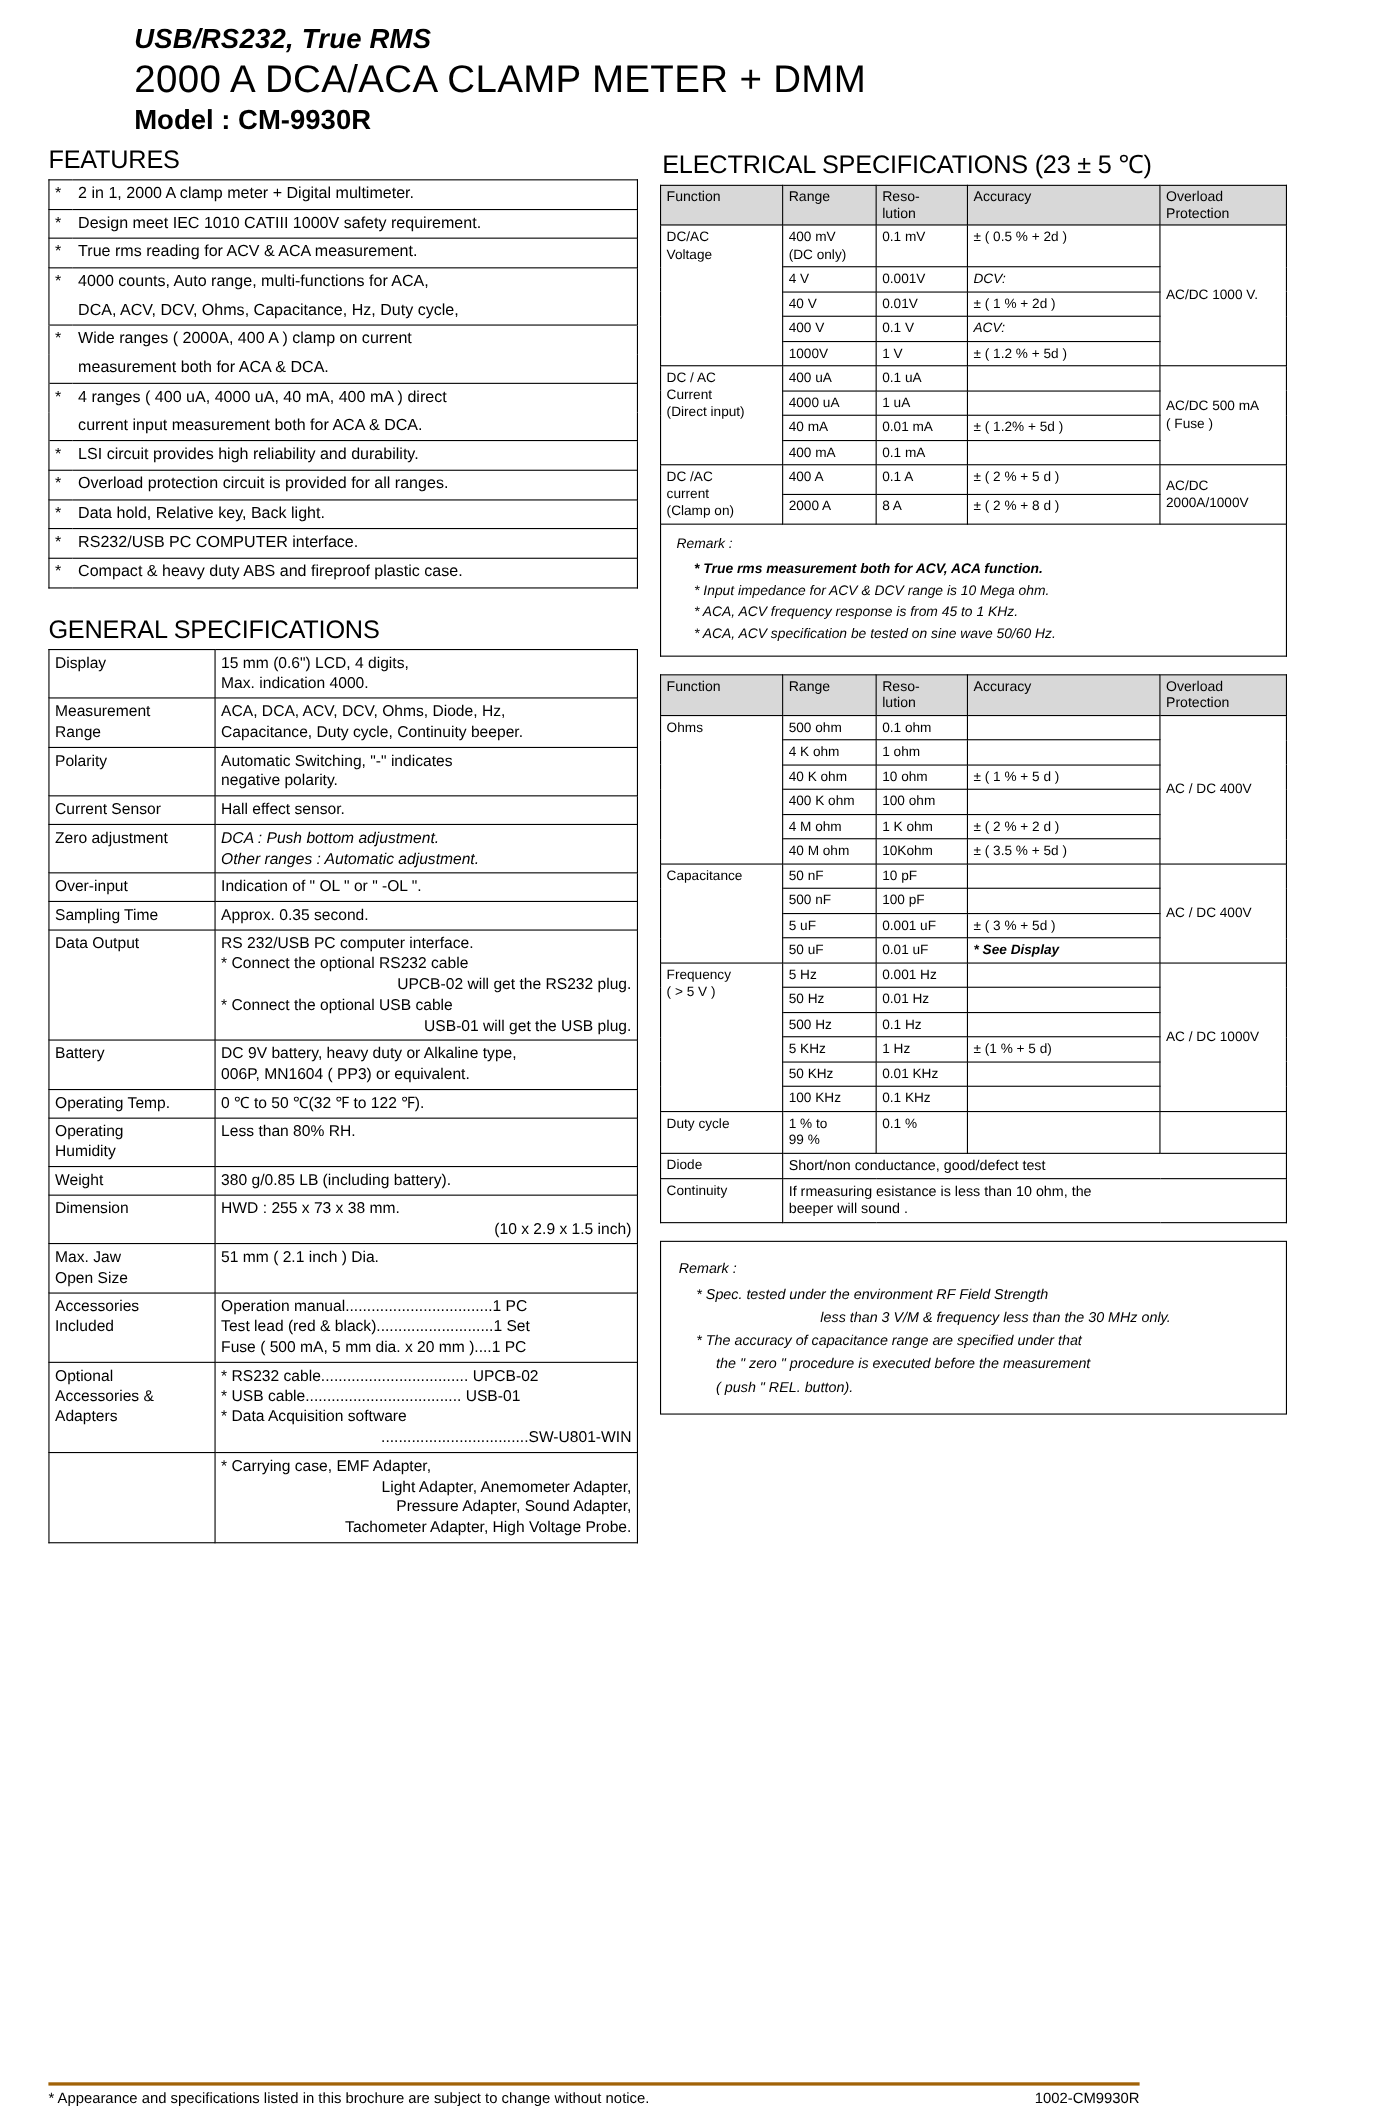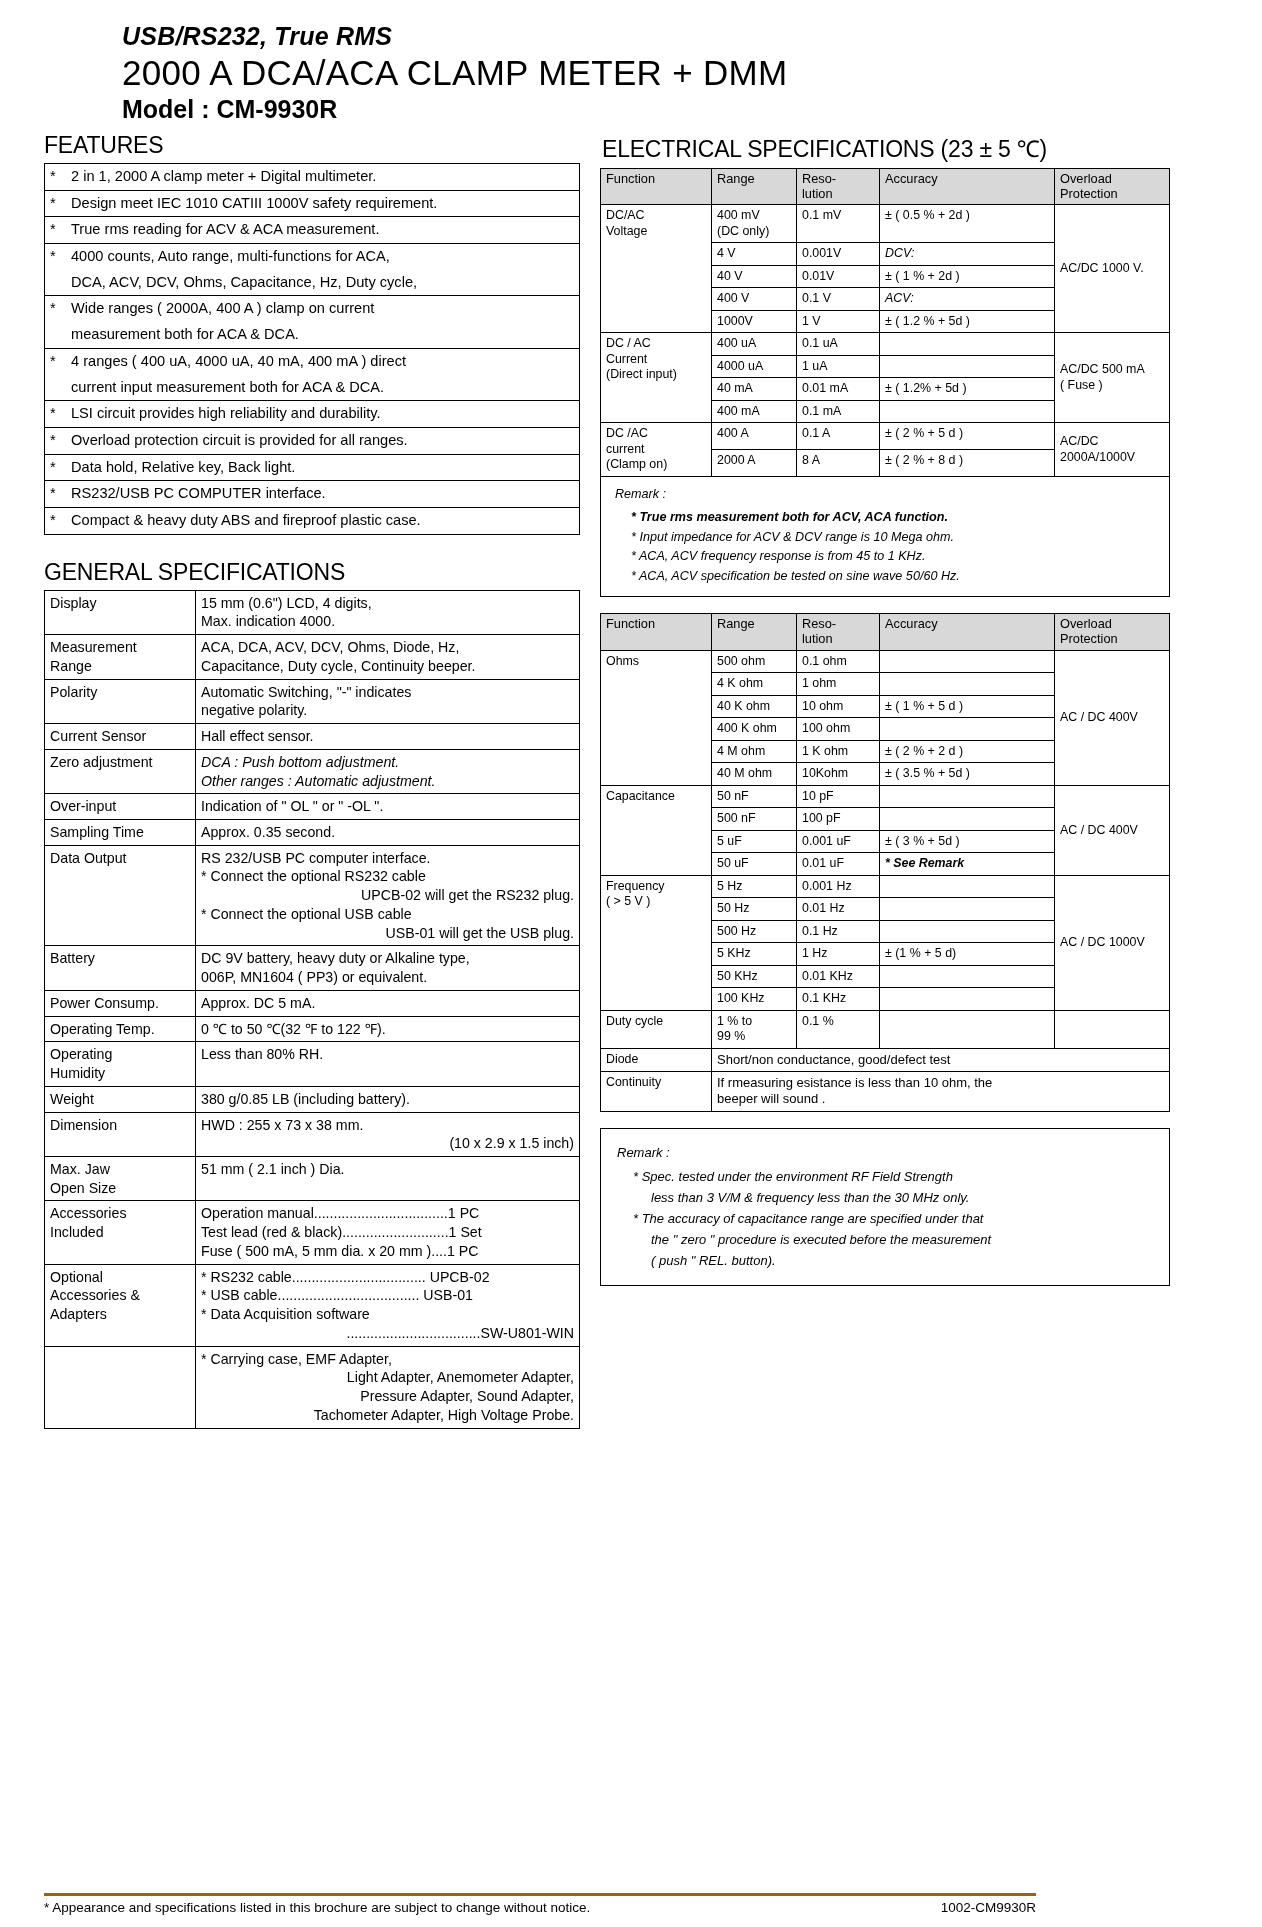--- a/index.html
+++ b/index.html
@@ -324,28 +324,20 @@
               <td class="lab">
                 <div>Battery</div>
               </td>
               <td class="val">
                 <div>DC 9V battery, heavy duty or Alkaline type,</div>
                 <div>006P, MN1604 ( PP3) or equivalent.</div>
               </td>
             </tr>
             <tr>
               <td class="lab">
-                <div>Power Consump.</div>
-              </td>
-              <td class="val">
-                <div>Approx. DC 5 mA.</div>
-              </td>
-            </tr>
-            <tr>
-              <td class="lab">
                 <div>Operating Temp.</div>
               </td>
               <td class="val">
                 <div>0 ℃ to 50 ℃(32 ℉ to 122 ℉).</div>
               </td>
             </tr>
             <tr>
               <td class="lab">
                 <div>Operating</div>
                 <div>Humidity</div>
@@ -660,21 +652,21 @@
                 <div>5 uF</div>
               </td>
               <td>0.001 uF</td>
               <td>± ( 3 % + 5d )</td>
             </tr>
             <tr>
               <td>
                 <div>50 uF</div>
               </td>
               <td>0.01 uF</td>
-              <td style="font-weight: bold; font-style: italic;">* See Remark</td>
+              <td style="font-weight: bold; font-style: italic;">* See Display</td>
             </tr>
             <tr>
               <td rowspan="6">
                 <div>Frequency</div>
                 <div>( &gt; 5 V )</div>
               </td>
               <td>
                 <div>5 Hz</div>
               </td>
               <td>0.001 Hz</td>
@@ -747,21 +739,21 @@
             </tr>
           </tbody>
       </table>
 
       <div class="spacer-16"></div>
 
       <div class="remark-box2">
         <div class="rtitle">Remark :</div>
         <div id="remark2-items">
             <div class="remark-line" style="padding-left: 16px;">*  Spec. tested under the environment  RF Field Strength</div>
-            <div class="remark-line" style="padding-left: 34px;">less than 3 V/M &amp; frequency less than the 30 MHz only.</div>
+            <div class="remark-line" style="padding-left: 34px; text-align: center;">less than 3 V/M &amp; frequency less than the 30 MHz only.</div>
             <div class="remark-line" style="padding-left: 16px;">*  The accuracy of capacitance range are specified under that</div>
             <div class="remark-line" style="padding-left: 34px;">the " zero " procedure is executed before the measurement</div>
             <div class="remark-line" style="padding-left: 34px;">( push " REL. button).</div>
           </div>
       </div>
 
     </div>
   </div>
 
   <div class="footer">

